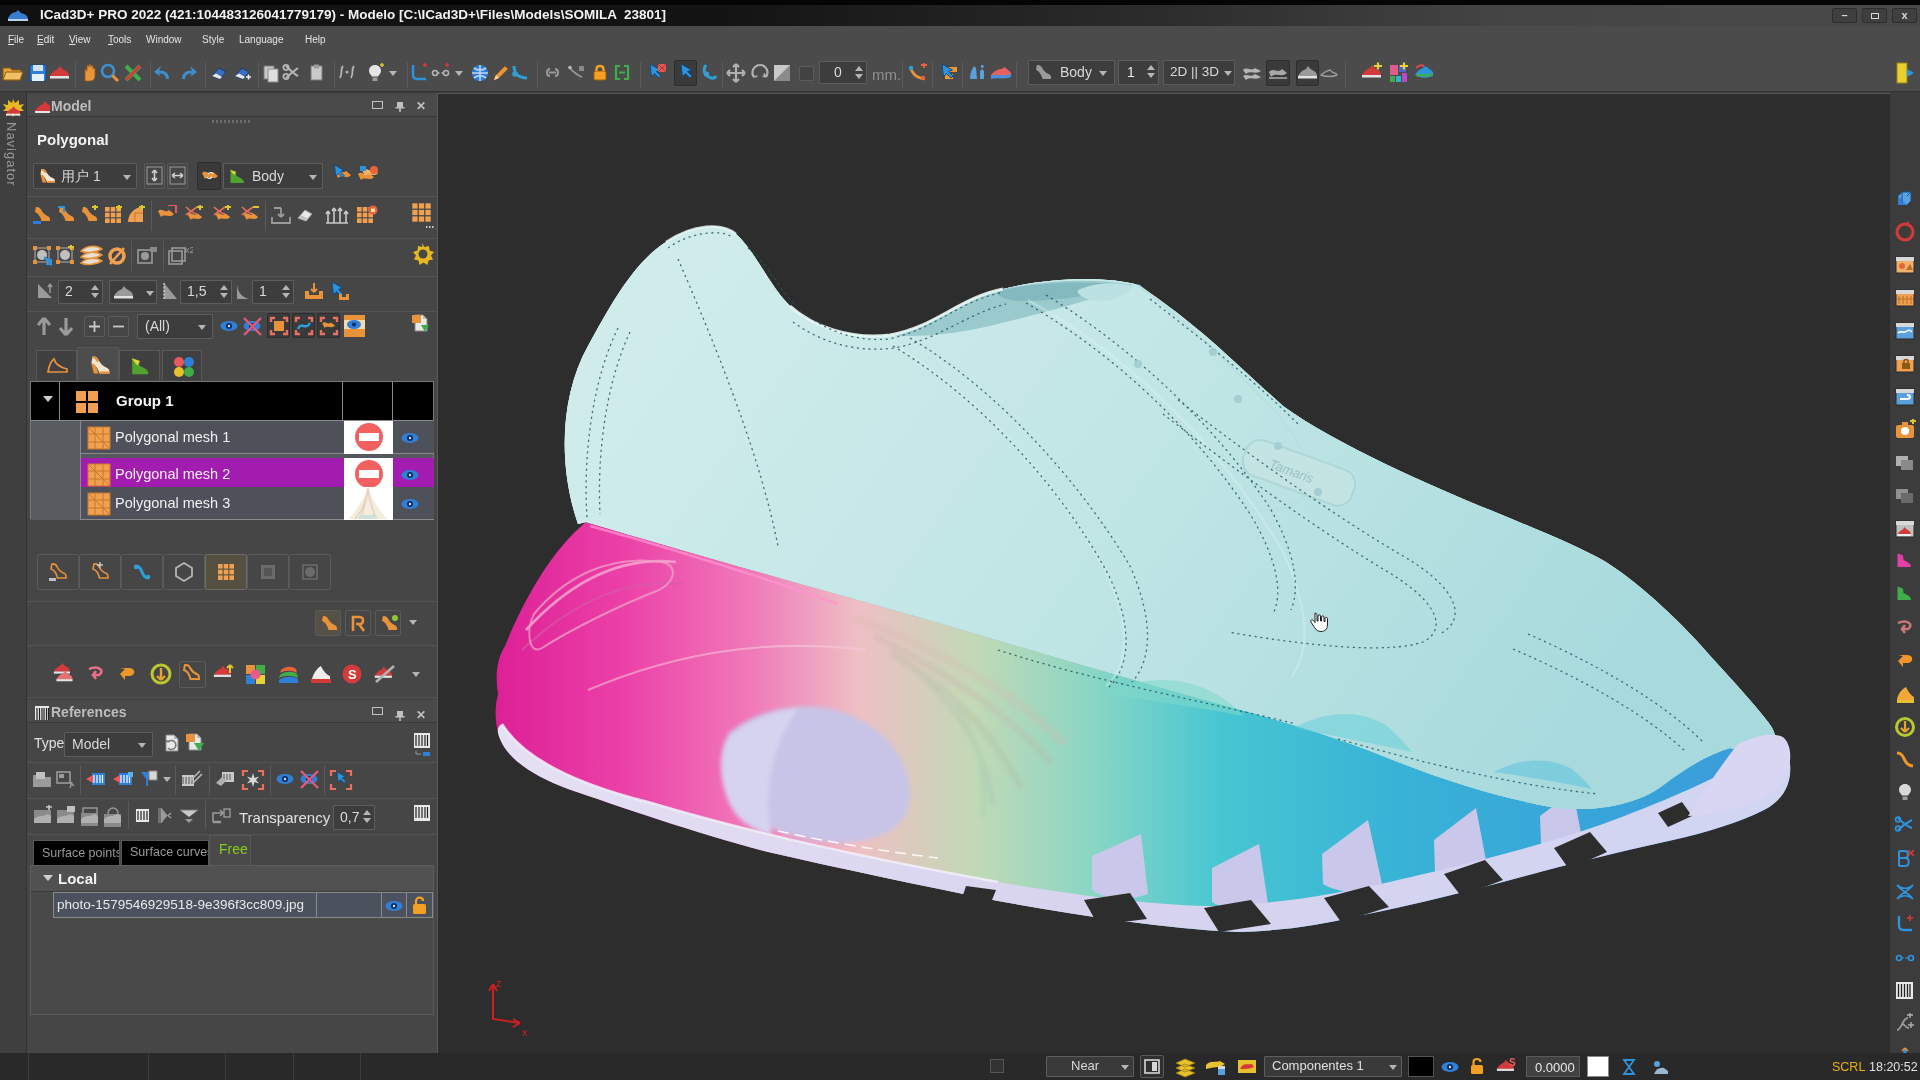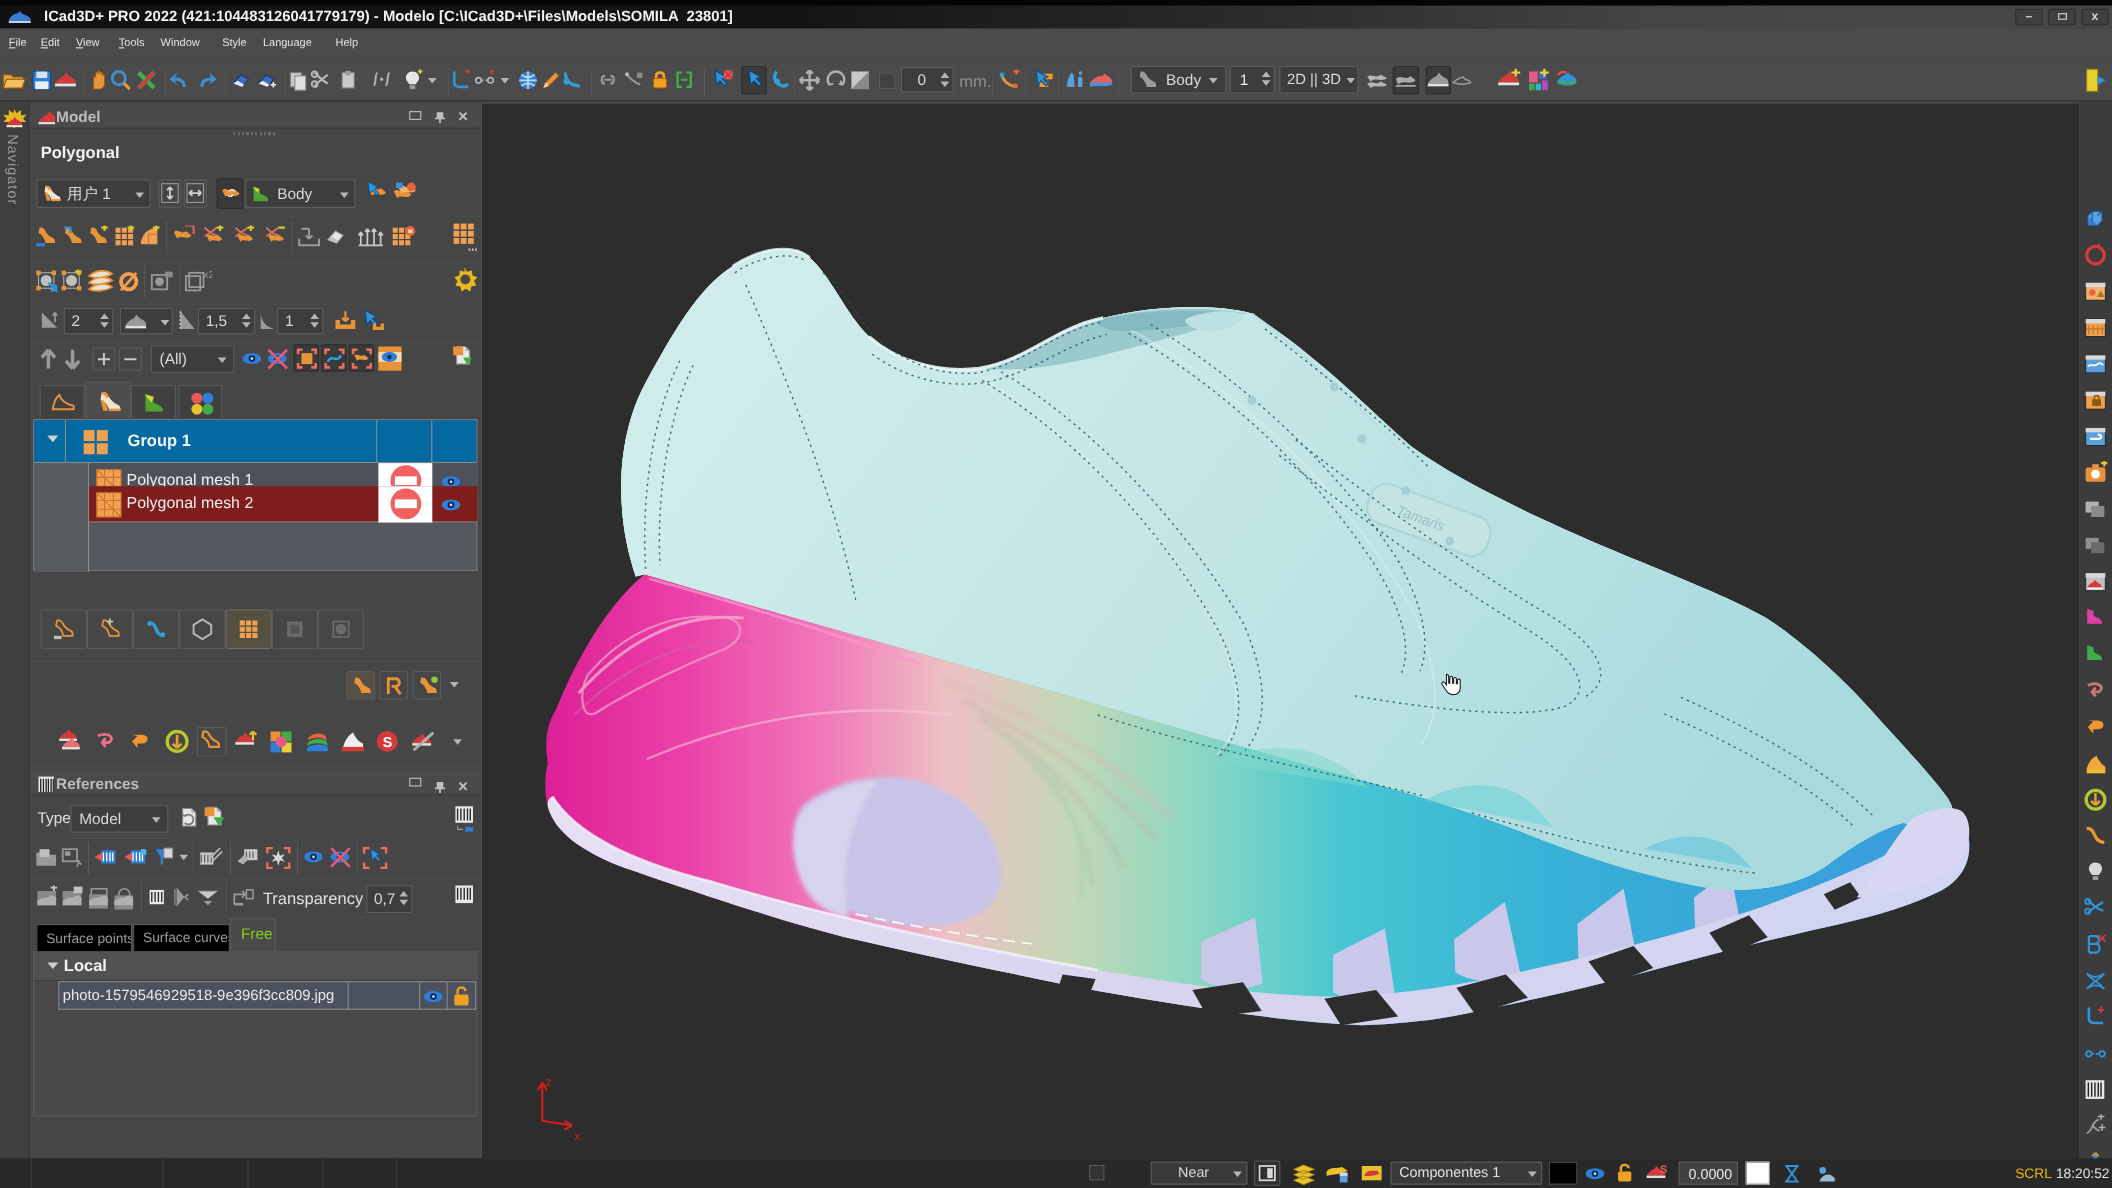--- a/index.html
+++ b/index.html
@@ -703,21 +703,21 @@
   <div class="tab" style="left:135px;top:257px;width:40px">
       <svg style="position:absolute;left:7px;top:4px" width="26" height="24">
         <circle cx="9" cy="7" r="5" fill="#e85a5a"></circle>
         <circle cx="19" cy="7" r="5" fill="#2f7fd6"></circle>
         <circle cx="9" cy="17" r="5" fill="#e8c22e"></circle>
         <circle cx="19" cy="17" r="5" fill="#3fae4a"></circle>
       </svg>
     </div>
 
   <div id="ctable">
-    <div class="abs" style="left:0;top:0;width:402px;height:39px;background:#0369a1;border-bottom:1px solid #8a8a8a">
+    <div class="abs" style="left:0;top:0;width:402px;height:39px;background:#000000;border-bottom:1px solid #8a8a8a">
       <span style="position:absolute;left:12px;top:14px;width:0;height:0;border-left:5px solid transparent;border-right:5px solid transparent;border-top:6px solid #d0d0d0"></span>
       <svg style="position:absolute;left:44px;top:8px" width="24" height="24">
           <rect x="1" y="1" width="10" height="10" fill="#f0a050"></rect>
           <rect x="13" y="1" width="10" height="10" fill="#f0a050"></rect>
           <rect x="1" y="13" width="10" height="10" fill="#f0a050"></rect>
           <rect x="13" y="13" width="10" height="10" fill="#f0a050"></rect>
         </svg>
       <span style="position:absolute;left:85px;top:10px;color:#f5f5f5;font-weight:bold;font-size:15px">Group 1</span>
       <div class="abs" style="left:311px;top:0;width:1px;height:39px;background:#8a8a8a"></div>
       <div class="abs" style="left:361px;top:0;width:1px;height:39px;background:#8a8a8a"></div>
@@ -732,30 +732,46 @@
         <span class="nm">Polygonal mesh 1</span>
       <div class="abs" style="left:263px;top:0px;width:49px;height:33px;background:#fff"></div>
       <svg class="abs" style="left:272px;top:1px" width="32" height="32">
           <circle cx="16" cy="15" r="14" fill="#f26060"></circle>
           <rect x="6" y="11" width="20" height="8" fill="#fff"></rect>
         </svg>
       <svg class="abs" style="left:319px;top:7px" width="20" height="19">
           <use href="#g-eye"></use>
         </svg>
     </div>
-    <div class="trow" style="top:60px;background:#7f1d1d">
+    <div class="trow" style="top:76px;background:#a21caf">
         <svg class="abs" style="left:6px;top:5px" width="24" height="24">
           <rect x="1" y="1" width="22" height="22" fill="#f0a050" stroke="#c87828"></rect>
           <path d="M8 1 L8 23 M16 1 L16 23 M1 8 L23 8 M1 16 L23 16 M1 1 L23 23" stroke="#c87828" stroke-width="1"></path>
         </svg>
         <span class="nm">Polygonal mesh 2</span>
       <div class="abs" style="left:263px;top:0px;width:49px;height:33px;background:#fff"></div>
       <svg class="abs" style="left:272px;top:1px" width="32" height="32">
           <circle cx="16" cy="15" r="14" fill="#f26060"></circle>
           <rect x="6" y="11" width="20" height="8" fill="#fff"></rect>
+        </svg>
+      <svg class="abs" style="left:319px;top:7px" width="20" height="19">
+          <use href="#g-eye"></use>
+        </svg>
+    </div>
+    <div class="trow" style="top:105px">
+        <svg class="abs" style="left:6px;top:5px" width="24" height="24">
+          <rect x="1" y="1" width="22" height="22" fill="#f0a050" stroke="#c87828"></rect>
+          <path d="M8 1 L8 23 M16 1 L16 23 M1 8 L23 8 M1 16 L23 16 M1 1 L23 23" stroke="#c87828" stroke-width="1"></path>
+        </svg>
+        <span class="nm">Polygonal mesh 3</span>
+      <div class="abs" style="left:263px;top:0px;width:49px;height:33px;background:#fff"></div>
+      <svg class="abs" style="left:264px;top:0px" width="46" height="33">
+          <path d="M23 1 C20 10 12 22 4 32 L42 32 C33 22 26 10 23 1 Z" fill="#f5ecdd"></path>
+          <path d="M23 1 C22 12 19 23 14 32 M23 1 C24 12 27 23 32 32 M23 3 C21 14 17 24 10 32" stroke="#e0d2bc" stroke-width="1.4" fill="none"></path>
+          <path d="M16 26 C20 29 26 29 30 26 L32 32 L14 32 Z" fill="#cfe2da"></path>
         </svg>
       <svg class="abs" style="left:319px;top:7px" width="20" height="19">
           <use href="#g-eye"></use>
         </svg>
     </div>
   </div>
 
   <div id="viewbtns">
       <div class="btn" style="left:10px;top:461px;width:42px;height:36px;">
         <svg style="position:absolute;left:10px;top:7px" width="22" height="22">

